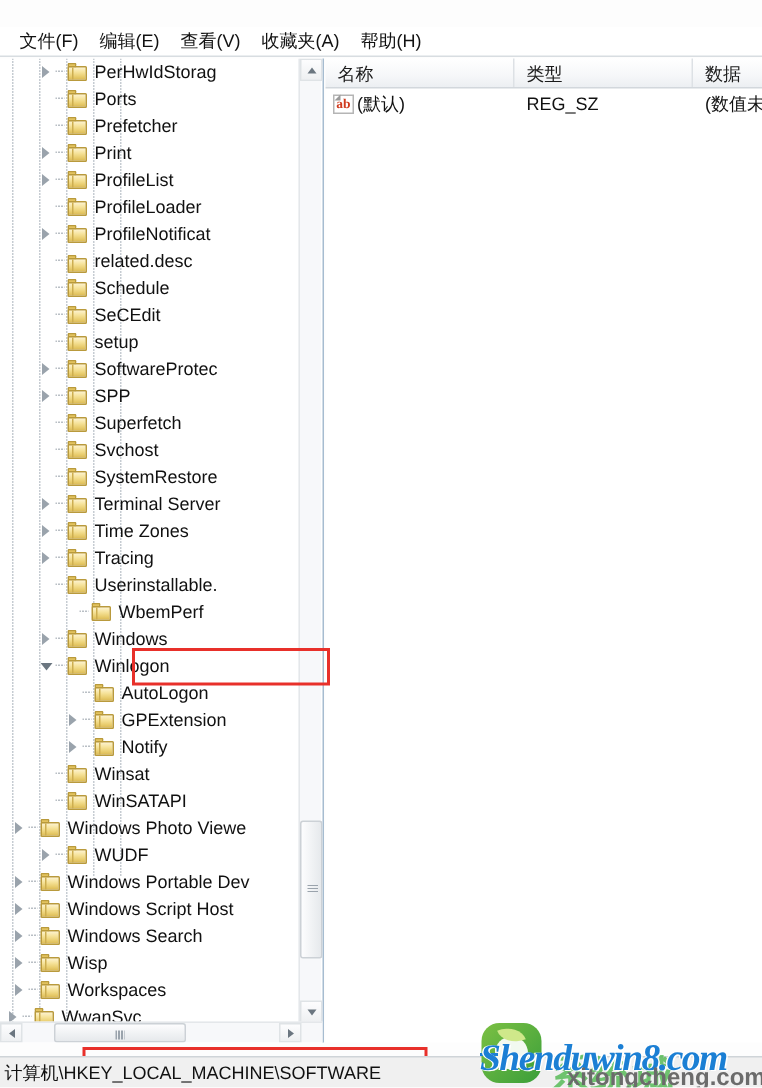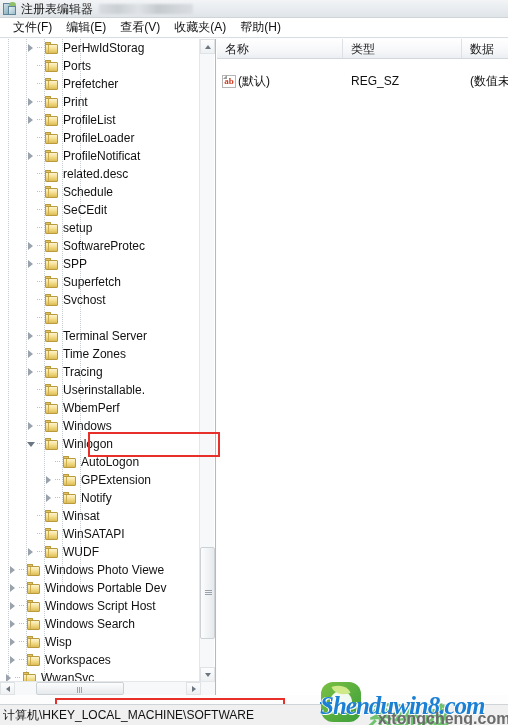--- a/index.html
+++ b/index.html
@@ -233,21 +233,21 @@
     padding-left: 8px;
     border-right: 1px solid #dde1e5;
     flex: 0 0 auto;
     white-space: nowrap;
   }
   .col.c0 { width: 126px; }
   .col.c1 { width: 119px; }
   .col.c2 { width: 46px; border-right: none; }
 
   .list-row {
-    position: absolute; left: 0; top: 32px;
+    position: absolute; left: 0; top: 20px;
     width: 291px; height: 20px;
     display: flex; align-items: center;
     font-size: 12px; color: #111;
   }
   .cell { flex: 0 0 auto; white-space: nowrap; line-height: 20px; }
   .cell.n { width: 126px; display:flex; align-items:center; padding-left: 5px; }
   .cell.t { width: 119px; padding-left: 8px; }
   .cell.d { width: 46px; padding-left: 8px; }
 
   .ab-icon {
@@ -339,29 +339,20 @@
   .wm-rule {
     position:absolute; left:0; top:22px; width:12px; height:2px;
     background:#1b7fd4;
   }
 </style>
 </head>
 <body>
 
 <div id="app">
 
-  <div class="titlebar">
-    <div class="app-icon">
-      <div class="b1"></div>
-        <div class="g"></div>
-        <div class="b2"></div>
-    </div>
-    <div class="title-text">注册表编辑器</div>
-    <div class="title-redaction"></div>
-  </div>
 
   <div class="menubar">
     <div class="menu-item">文件(F)</div>
     <div class="menu-item">编辑(E)</div>
     <div class="menu-item">查看(V)</div>
     <div class="menu-item">收藏夹(A)</div>
     <div class="menu-item">帮助(H)</div>
   </div>
 
   <div class="tree-panel">
@@ -523,20 +514,21 @@
             <span class="tlabel">Svchost</span>
           </div>
           <div class="trow" style="padding-left: 26px;">
             <div class="twist none"></div>
             <div class="dash"></div>
             <div class="folder">
               <span class="tab"></span>
               <span class="body"></span>
               <span class="spine"></span>
             </div>
+            <span class="tlabel">SystemRestore</span>
           </div>
           <div class="trow" style="padding-left: 26px;">
             <div class="twist closed"></div>
             <div class="dash"></div>
             <div class="folder">
               <span class="tab"></span>
               <span class="body"></span>
               <span class="spine"></span>
             </div>
             <span class="tlabel">Terminal Server</span>
@@ -564,21 +556,21 @@
           <div class="trow" style="padding-left: 26px;">
             <div class="twist none"></div>
             <div class="dash"></div>
             <div class="folder">
               <span class="tab"></span>
               <span class="body"></span>
               <span class="spine"></span>
             </div>
             <span class="tlabel">Userinstallable.</span>
           </div>
-          <div class="trow" style="padding-left: 26px;">
+          <div class="trow" style="padding-left: 26px; margin-left: 16px;">
             <div class="twist none"></div>
             <div class="dash"></div>
             <div class="folder">
               <span class="tab"></span>
               <span class="body"></span>
               <span class="spine"></span>
             </div>
             <span class="tlabel">WbemPerf</span>
           </div>
           <div class="trow" style="padding-left: 26px;">
@@ -644,39 +636,39 @@
           <div class="trow" style="padding-left: 26px;">
             <div class="twist none"></div>
             <div class="dash"></div>
             <div class="folder">
               <span class="tab"></span>
               <span class="body"></span>
               <span class="spine"></span>
             </div>
             <span class="tlabel">WinSATAPI</span>
           </div>
+          <div class="trow" style="padding-left: 8px;">
+            <div class="twist closed"></div>
+            <div class="dash"></div>
+            <div class="folder">
+              <span class="tab"></span>
+              <span class="body"></span>
+              <span class="spine"></span>
+            </div>
+            <span class="tlabel">Windows Photo Viewe</span>
+          </div>
           <div class="trow" style="padding-left: 26px;">
             <div class="twist closed"></div>
             <div class="dash"></div>
             <div class="folder">
               <span class="tab"></span>
               <span class="body"></span>
               <span class="spine"></span>
             </div>
             <span class="tlabel">WUDF</span>
-          </div>
-          <div class="trow" style="padding-left: 8px;">
-            <div class="twist closed"></div>
-            <div class="dash"></div>
-            <div class="folder">
-              <span class="tab"></span>
-              <span class="body"></span>
-              <span class="spine"></span>
-            </div>
-            <span class="tlabel">Windows Photo Viewe</span>
           </div>
           <div class="trow" style="padding-left: 8px;">
             <div class="twist closed"></div>
             <div class="dash"></div>
             <div class="folder">
               <span class="tab"></span>
               <span class="body"></span>
               <span class="spine"></span>
             </div>
             <span class="tlabel">Windows Portable Dev</span>

